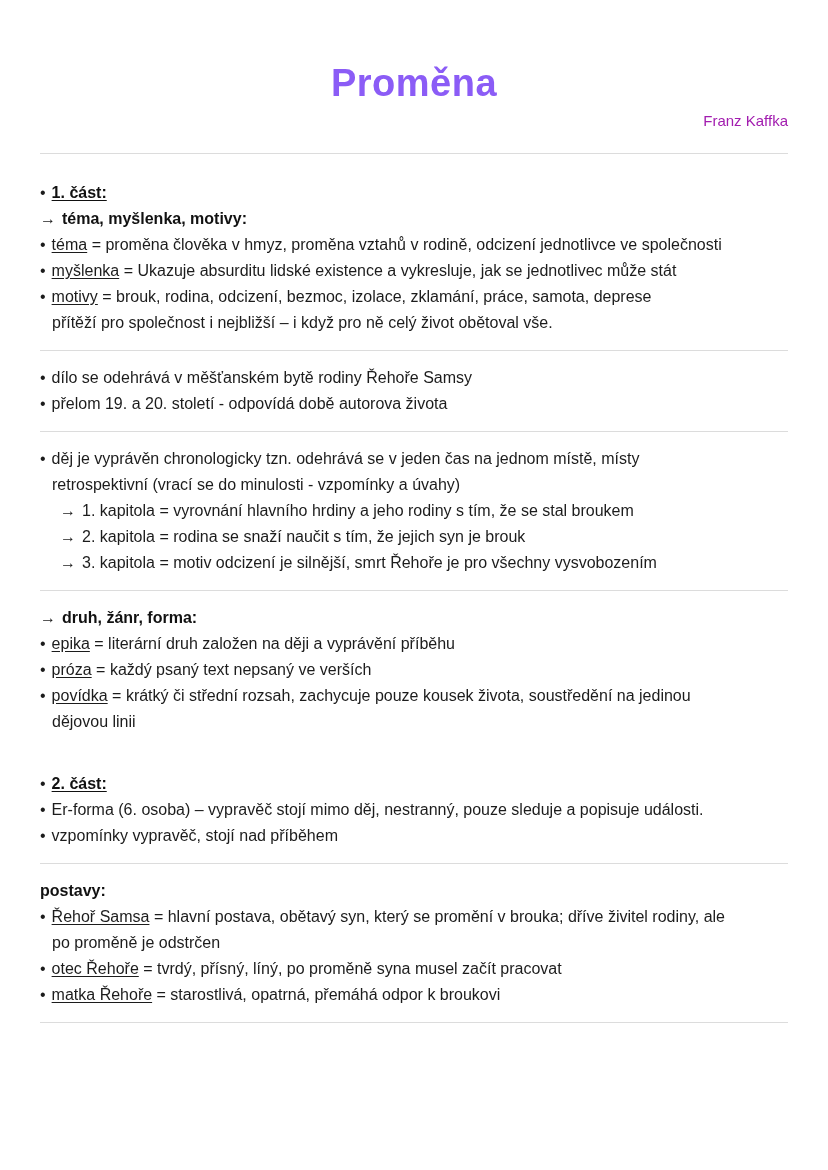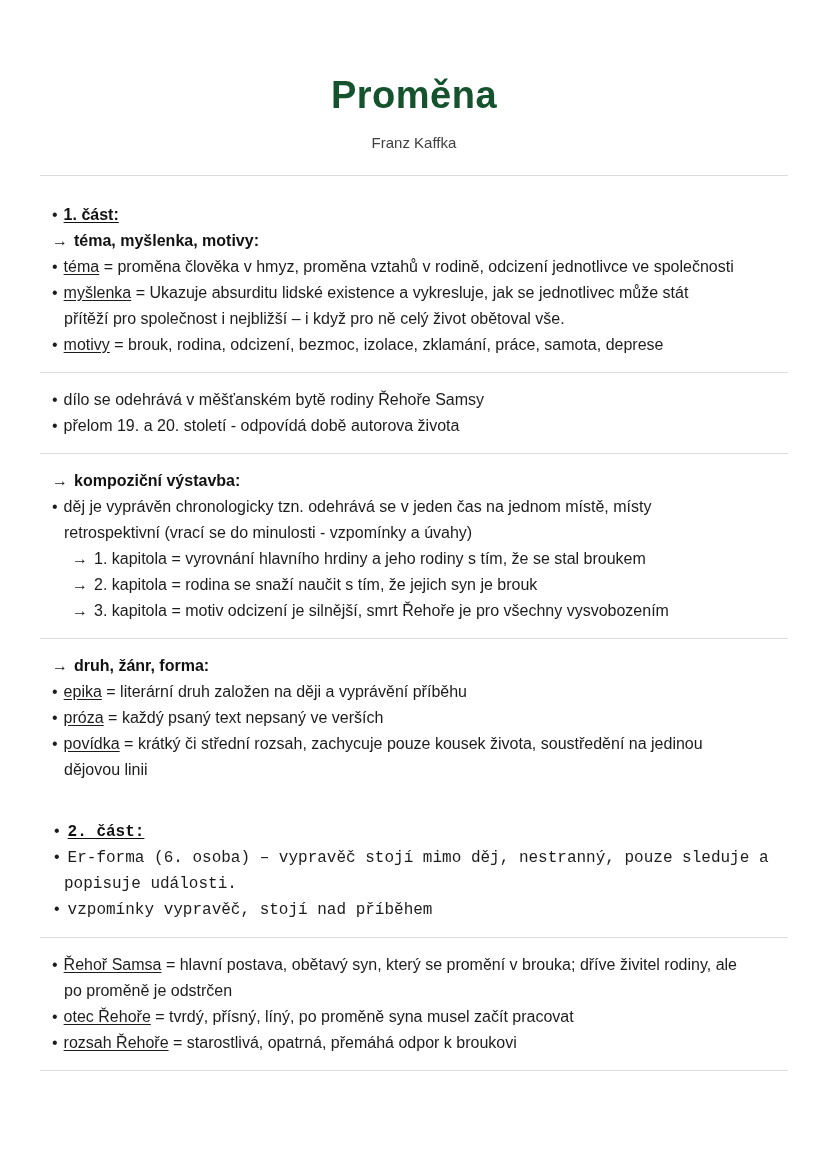--- a/index.html
+++ b/index.html
@@ -2,26 +2,26 @@
 <html><head>
 <meta charset="utf-8">
 <style>
   html,body { margin:0; padding:0; background:#ffffff; }
   .page {
     width:828px; height:1170px; box-sizing:border-box;
     background:#ffffff; padding:58px 40px 0 40px;
     font-family:"Liberation Sans", sans-serif;
     font-size:16px; color:#1c1c1c; overflow:hidden;
   }
-  .title { margin:16px; text-align:center; font-size:38px; font-weight:700; letter-spacing:.5px; color:#14532d; line-height:1.15; }
-  .subtitle { text-align:center; font-size:15px; margin-top:6px; color:#404040; }
+  .title { margin:4px; text-align:center; font-size:38px; font-weight:700; letter-spacing:.5px; color:#8b5cf6; line-height:1.15; }
+  .subtitle { text-align:right; font-size:15px; margin-top:6px; color:#a21caf; }
   hr.rule { border:none; border-top:1px solid #dcdcdc; margin:14px 0; }
   hr.rule.first { margin-top:24px; margin-bottom:26px; }
-  .sec { margin:12px; }
-  .sec.gap { margin-top:36px;font-family:Liberation Mono, monospace; }
+  .sec { margin:0; }
+  .sec.gap { margin-top:36px; }
   .line { line-height:26px; padding-left:12px; text-indent:-12px; }
   .line.cont { text-indent:0; }
   .line.sub { padding-left:32px; text-indent:-12px; }
   .marker { margin-right:6px; }
   .term.bu { font-weight:700; text-decoration:underline; text-underline-offset:2px; color:#111; }
   .term.b  { font-weight:700; color:#111; }
   .term.u  { text-decoration:underline; text-underline-offset:2px; }
 </style>
 </head>
 <body>
@@ -39,45 +39,42 @@
     </div>
     <div class="line">
       <span class="marker">→</span><span class="term b">téma, myšlenka, motivy:</span>
     </div>
     <div class="line">
       <span class="marker">•</span><span class="term u">téma</span><span> = proměna člověka v hmyz, proměna vztahů v rodině, odcizení jednotlivce ve společnosti</span>
     </div>
     <div class="line">
       <span class="marker">•</span><span class="term u">myšlenka</span><span> = Ukazuje absurditu lidské existence a vykresluje, jak se jednotlivec může stát</span>
     </div>
+    <div class="line">
+      <span class="marker">•</span><span class="term u">motivy</span><span> =  brouk, rodina, odcizení, bezmoc, izolace, zklamání, práce, samota, deprese</span>
+    </div>
     <div class="line cont">
       <span>přítěží pro společnost i nejbližší – i když pro ně celý život obětoval vše.</span>
-    </div>
-    <div class="line">
-      <span class="marker">•</span><span class="term u">motivy</span><span> =  brouk, rodina, odcizení, bezmoc, izolace, zklamání, práce, samota, deprese</span>
     </div>
   </section>
 
   <hr class="rule">
 
   <section class="sec">
     <div class="line">
       <span class="marker">•</span><span>dílo se odehrává v měšťanském bytě rodiny Řehoře Samsy</span>
     </div>
     <div class="line">
       <span class="marker">•</span><span>přelom 19. a 20. století - odpovídá době autorova života</span>
     </div>
   </section>
 
   <hr class="rule">
 
   <section class="sec">
-    <div class="line">
-      <span class="marker">→</span><span class="term b">kompoziční výstavba:</span>
-    </div>
     <div class="line">
       <span class="marker">•</span><span>děj je vyprávěn chronologicky tzn. odehrává se v jeden čas na jednom místě, místy</span>
     </div>
     <div class="line cont">
       <span>retrospektivní (vrací se do minulosti - vzpomínky a úvahy)</span>
     </div>
     <div class="line sub">
       <span class="marker">→</span><span>1. kapitola = vyrovnání hlavního hrdiny a jeho rodiny s tím, že se stal broukem</span>
     </div>
     <div class="line sub">
@@ -117,28 +114,31 @@
     </div>
     <div class="line">
       <span class="marker">•</span><span>vzpomínky vypravěč, stojí nad příběhem</span>
     </div>
   </section>
 
   <hr class="rule">
 
   <section class="sec">
     <div class="line">
+      <span class="term b">postavy:</span>
+    </div>
+    <div class="line">
       <span class="marker">•</span><span class="term u">Řehoř Samsa</span><span> = hlavní postava, obětavý syn, který se promění v brouka; dříve živitel rodiny, ale</span>
     </div>
     <div class="line cont">
       <span>po proměně je odstrčen</span>
     </div>
     <div class="line">
       <span class="marker">•</span><span class="term u">otec Řehoře</span><span> = tvrdý, přísný, líný,  po proměně syna musel začít pracovat</span>
     </div>
     <div class="line">
-      <span class="marker">•</span><span class="term u">rozsah Řehoře</span><span> = starostlivá, opatrná, přemáhá odpor k broukovi</span>
+      <span class="marker">•</span><span class="term u">matka Řehoře</span><span> = starostlivá, opatrná, přemáhá odpor k broukovi</span>
     </div>
   </section>
 
   <hr class="rule">
 
 </main>
 
 </body></html>

